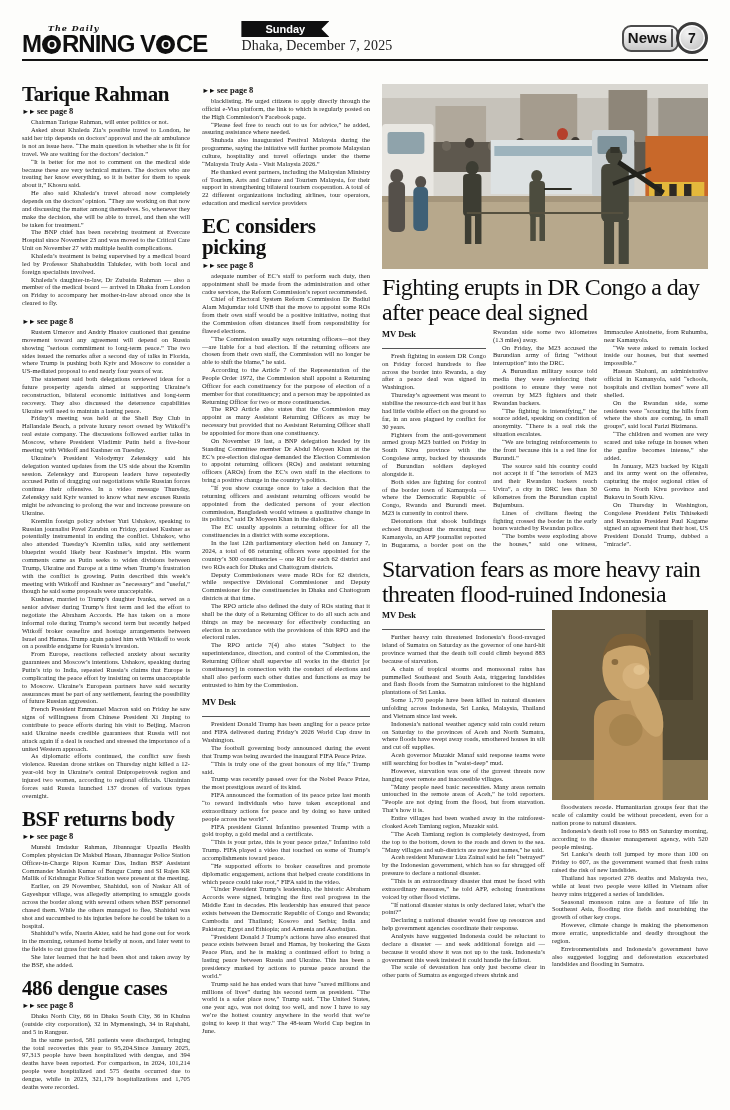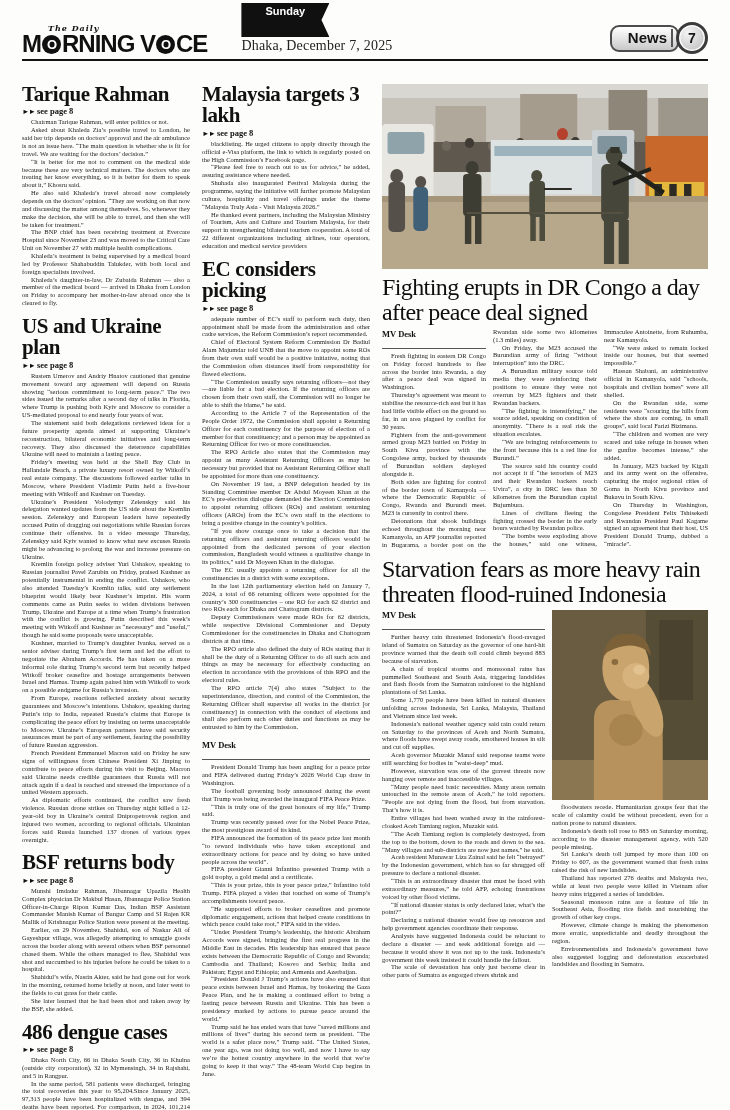--- a/index.html
+++ b/index.html
@@ -12,27 +12,27 @@
   .logo{line-height:1;white-space:nowrap;}
   .logo-prefix{font-family:"DejaVu Serif",serif;font-weight:bold;font-style:italic;
                font-size:8px;letter-spacing:1px;margin-left:26px;color:#111;}
   .logo-main{font-family:"Liberation Sans",sans-serif;font-weight:900;font-size:24px;
              letter-spacing:-1px;color:#101010;display:flex;align-items:center;}
   .logo-main .disc{display:inline-flex;align-items:center;justify-content:center;
              width:19px;height:19px;border-radius:50%;background:#101010;color:#fff;
              font-size:13px;font-weight:900;margin:0 1px;}
   .day-block{margin-left:10px;margin-bottom:2px;}
   .day-ribbon{background:#101010;color:#fff;font-family:"Liberation Sans",sans-serif;
-              font-weight:bold;font-size:11px;text-align:center;padding:2px 0 20px;
+              font-weight:bold;font-size:11px;text-align:center;padding:2px 0 2px;
               width:88px;clip-path:polygon(0 0,100% 0,91% 50%,100% 100%,0 100%);}
   .dateline{font-size:14px;margin-top:1px;letter-spacing:.2px;color:#222;}
   .mast-spacer{flex:1;}
   .news-badge{display:flex;align-items:center;margin-bottom:2px;}
   .news-pill{display:flex;align-items:center;background:linear-gradient(180deg,#ffffff,#c9c9c9);
-             border:2px solid #4c4c4c;border-radius:9px;padding:0 4px 1px 16px;height:22px;}
+             border:2px solid #4c4c4c;border-radius:9px;padding:0 4px 1px 4px;height:22px;}
   .news-pill .txt{font-family:"Liberation Sans",sans-serif;font-weight:bold;font-size:15px;color:#141414;}
   .news-pill .divider{width:2px;height:18px;background:#555;margin-left:4px;}
   .page-circle{width:26px;height:26px;border-radius:50%;margin-left:-3px;z-index:2;
                background:radial-gradient(circle at 35% 30%,#f4f4f4,#b9b9b9);
                border:3px solid #3b3b3b;box-shadow:inset 0 0 0 1.5px #fdfdfd;
                display:flex;align-items:center;justify-content:center;
                font-family:"Liberation Sans",sans-serif;font-weight:bold;font-size:14px;color:#161616;}
   .top-rule{border-top:2.5px solid #141414;margin-top:3px;}
 
   
@@ -100,21 +100,20 @@
               <p class="para">Chairman Tarique Rahman, will enter politics or not.</p>
               <p class="para">Asked about Khaleda Zia’s possible travel to London, he said her trip depends on doctors’ approval and the air ambulance is not an issue here. “The main question is whether she is fit for travel. We are waiting for the doctors’ decision.”</p>
               <p class="para">“It is better for me not to comment on the medical side because these are very technical matters. The doctors who are treating her know everything, so it is better for them to speak about it,” Khosru said.</p>
               <p class="para">He also said Khaleda’s travel abroad now completely depends on the doctors’ opinion. “They are working on that now and discussing the matter among themselves. So, whenever they make the decision, she will be able to travel, and then she will be taken for treatment.”</p>
               <p class="para">The BNP chief has been receiving treatment at Evercare Hospital since November 23 and was moved to the Critical Care Unit on November 27 with multiple health complications.</p>
               <p class="para">Khaleda’s treatment is being supervised by a medical board led by Professor Shahabuddin Talukder, with both local and foreign specialists involved.</p>
               <p class="para">Khaleda’s daughter-in-law, Dr Zubaida Rahman — also a member of the medical board — arrived in Dhaka from London on Friday to accompany her mother-in-law abroad once she is cleared to fly.</p>
             </div>
         </article>
         <article class="art">
-          <h2 class="art-title">US and Ukraine plan</h2>
           <div class="see"><span class="arrows">►►</span> <span>see page 8</span></div>
           <div class="body">
               <p class="para">Rustem Umerov and Andriy Hnatov cautioned that genuine movement toward any agreement will depend on Russia showing “serious commitment to long-term peace.” The two sides issued the remarks after a second day of talks in Florida, where Trump is pushing both Kyiv and Moscow to consider a US-mediated proposal to end nearly four years of war.</p>
               <p class="para">The statement said both delegations reviewed ideas for a future prosperity agenda aimed at supporting Ukraine’s reconstruction, bilateral economic initiatives and long-term recovery. They also discussed the deterrence capabilities Ukraine will need to maintain a lasting peace.</p>
               <p class="para">Friday’s meeting was held at the Shell Bay Club in Hallandale Beach, a private luxury resort owned by Witkoff’s real estate company. The discussions followed earlier talks in Moscow, where President Vladimir Putin held a five-hour meeting with Witkoff and Kushner on Tuesday.</p>
               <p class="para">Ukraine’s President Volodymyr Zelenskyy said his delegation wanted updates from the US side about the Kremlin session. Zelenskyy and European leaders have repeatedly accused Putin of dragging out negotiations while Russian forces continue their offensive. In a video message Thursday, Zelenskyy said Kyiv wanted to know what new excuses Russia might be advancing to prolong the war and increase pressure on Ukraine.</p>
               <p class="para">Kremlin foreign policy adviser Yuri Ushakov, speaking to Russian journalist Pavel Zarubin on Friday, praised Kushner as potentially instrumental in ending the conflict. Ushakov, who also attended Tuesday’s Kremlin talks, said any settlement blueprint would likely bear Kushner’s imprint. His warm comments came as Putin seeks to widen divisions between Trump, Ukraine and Europe at a time when Trump’s frustration with the conflict is growing. Putin described this week’s meeting with Witkoff and Kushner as “necessary” and “useful,” though he said some proposals were unacceptable.</p>
               <p class="para">Kushner, married to Trump’s daughter Ivanka, served as a senior adviser during Trump’s first term and led the effort to negotiate the Abraham Accords. He has taken on a more informal role during Trump’s second term but recently helped Witkoff broker ceasefire and hostage arrangements between Israel and Hamas. Trump again paired him with Witkoff to work on a possible endgame for Russia’s invasion.</p>
               <p class="para">From Europe, reactions reflected anxiety about security guarantees and Moscow’s intentions. Ushakov, speaking during Putin’s trip to India, repeated Russia’s claims that Europe is complicating the peace effort by insisting on terms unacceptable to Moscow. Ukraine’s European partners have said security assurances must be part of any settlement, fearing the possibility of future Russian aggression.</p>
               <p class="para">French President Emmanuel Macron said on Friday he saw signs of willingness from Chinese President Xi Jinping to contribute to peace efforts during his visit to Beijing. Macron said Ukraine needs credible guarantees that Russia will not attack again if a deal is reached and stressed the importance of a united Western approach.</p>
@@ -136,21 +135,20 @@
           <div class="see"><span class="arrows">►►</span> <span>see page 8</span></div>
           <div class="body">
               <p class="para">Dhaka North City, 66 in Dhaka South City, 36 in Khulna (outside city corporation), 32 in Mymensingh, 34 in Rajshahi, and 5 in Rangpur.</p>
               <p class="para">In the same period, 581 patients were discharged, bringing the total recoveries this year to 95,204.Since January 2025, 97,313 people have been hospitalized with dengue, and 394 deaths have been reported. For comparison, in 2024, 101,214 people were hospitalized and 575 deaths occurred due to dengue, while in 2023, 321,179 hospitalizations and 1,705 deaths were recorded.</p>
             </div>
         </article>
       </div>
 
       <div class="colB">
         <article class="art">
-          <h2 class="art-title">Malaysia targets 3 lakh</h2>
           <div class="see"><span class="arrows">►►</span> <span>see page 8</span></div>
           <div class="body">
               <p class="para">blacklisting. He urged citizens to apply directly through the official e-Visa platform, the link to which is regularly posted on the High Commission’s Facebook page.</p>
               <p class="para">“Please feel free to reach out to us for advice,” he added, assuring assistance where needed.</p>
               <p class="para">Shuhada also inaugurated Festival Malaysia during the programme, saying the initiative will further promote Malaysian culture, hospitality and travel offerings under the theme “Malaysia Truly Asia - Visit Malaysia 2026.”</p>
               <p class="para">He thanked event partners, including the Malaysian Ministry of Tourism, Arts and Culture and Tourism Malaysia, for their support in strengthening bilateral tourism cooperation. A total of 22 different organizations including airlines, tour operators, education and medical service providers</p>
             </div>
         </article>
         <article class="art">
           <h2 class="art-title">EC considers picking</h2>

